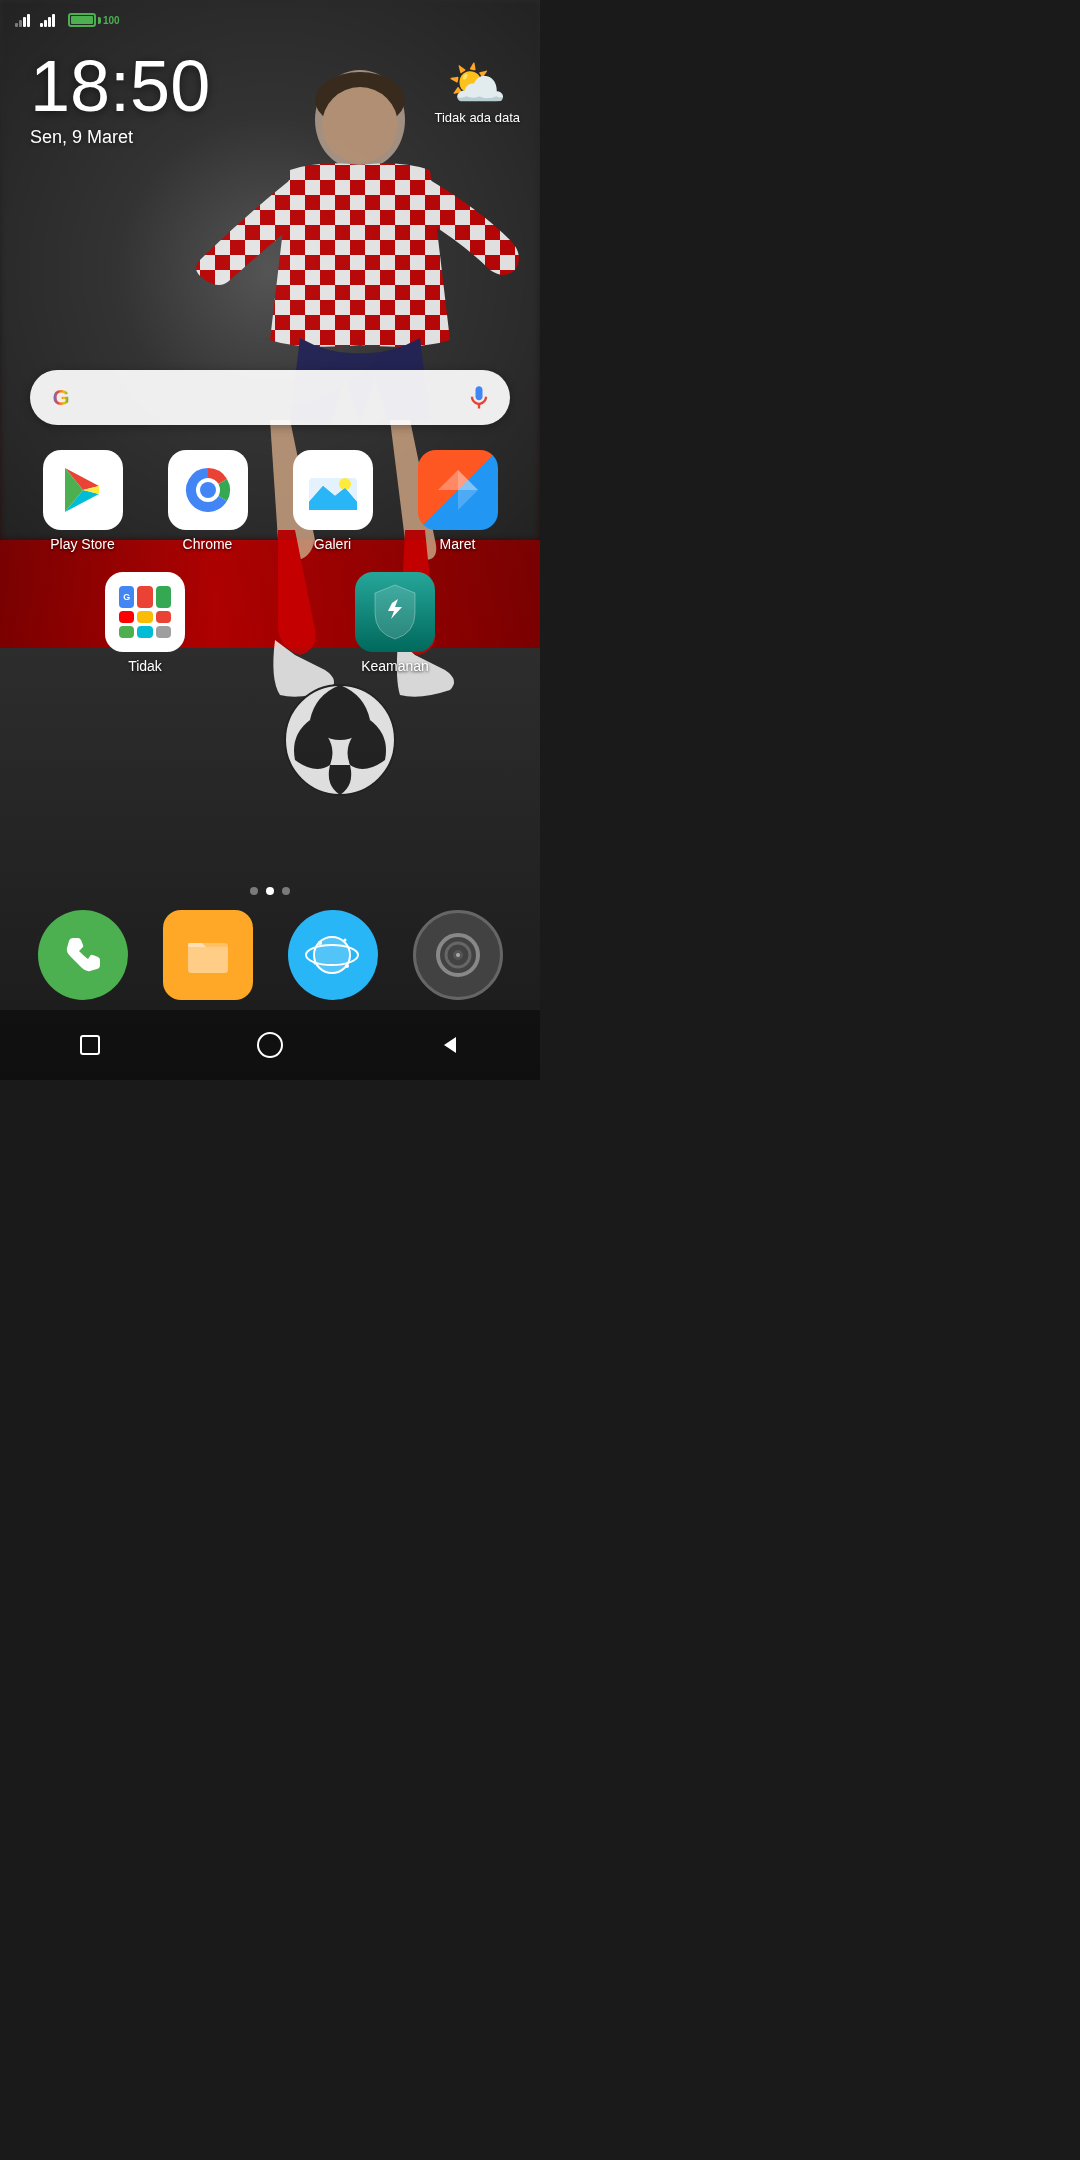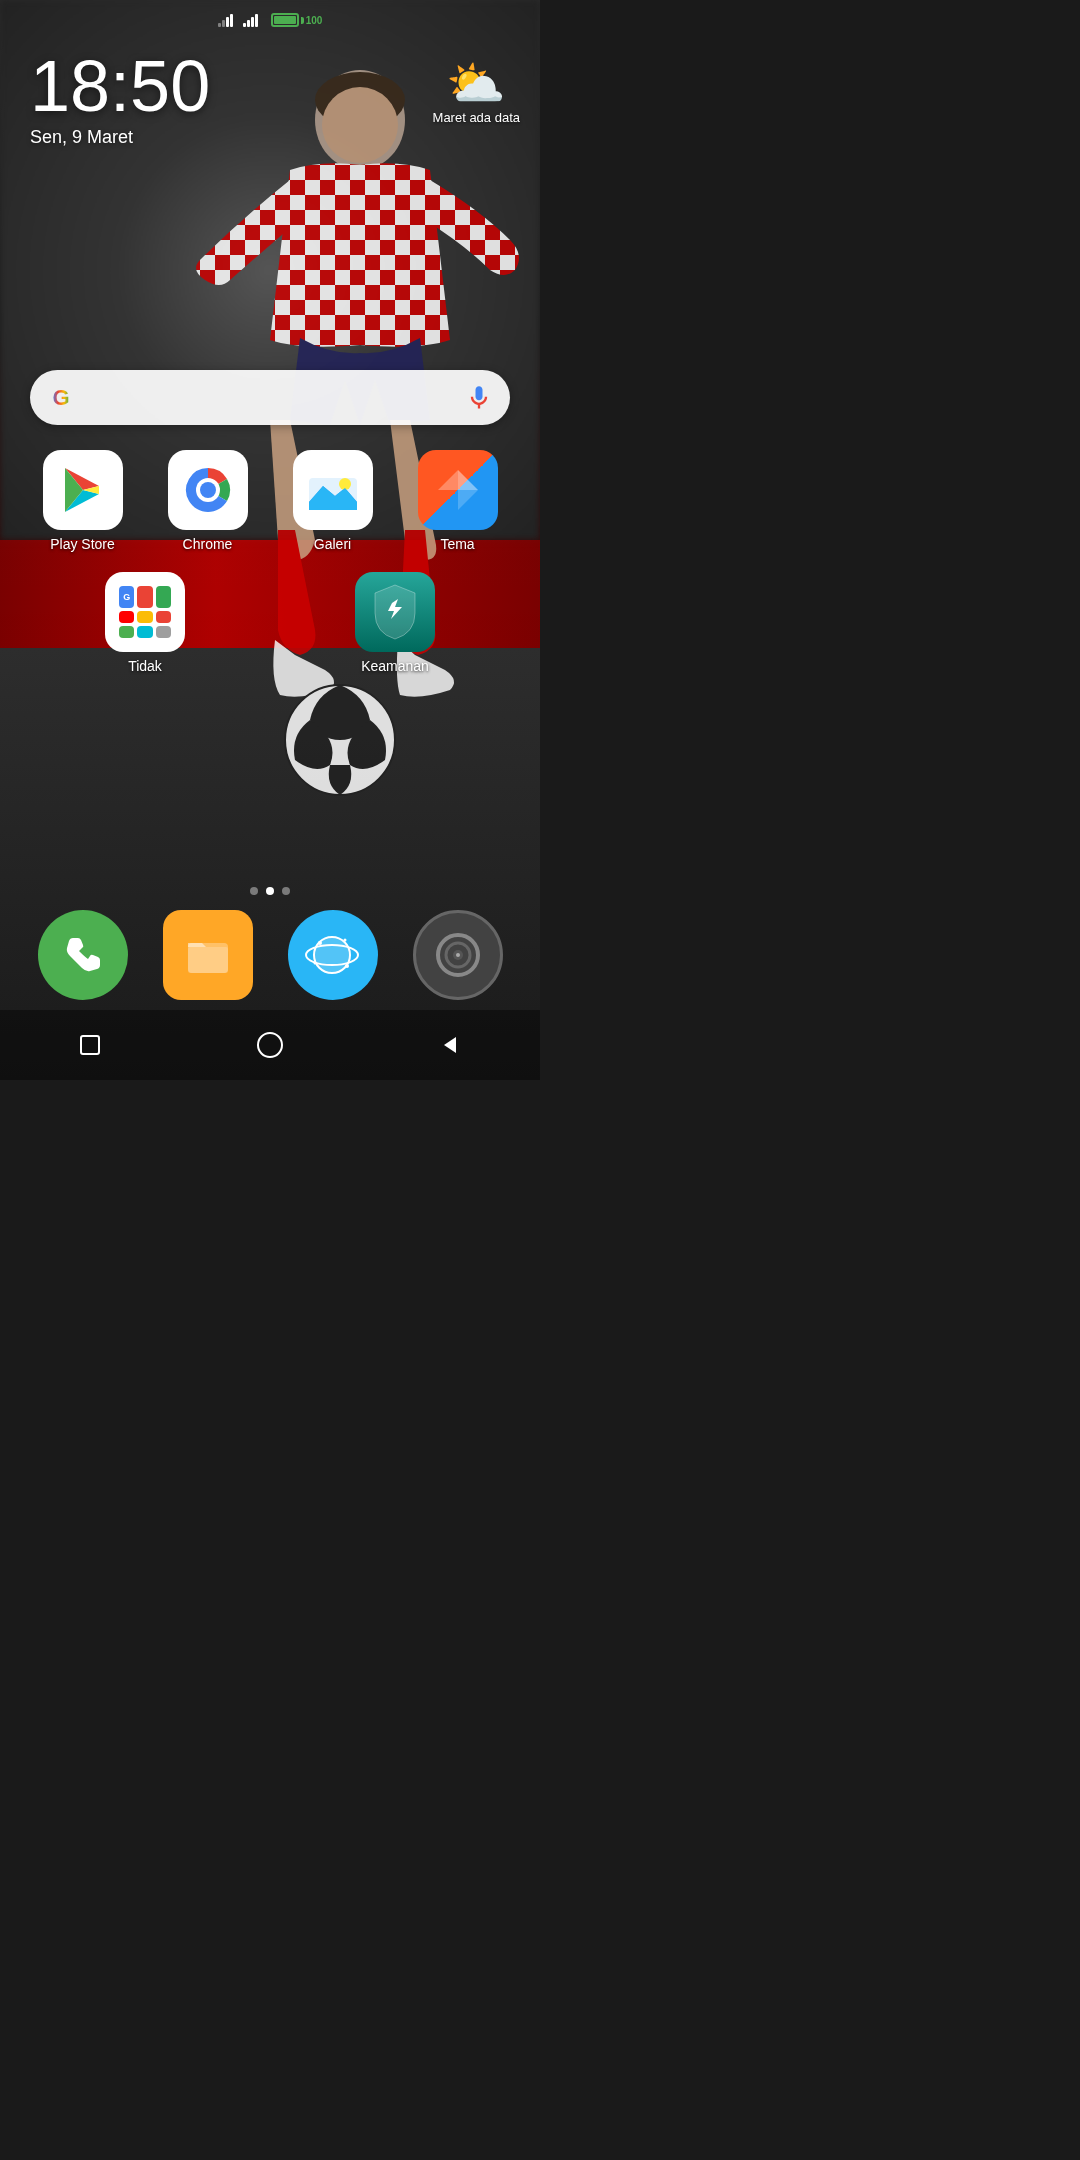--- a/index.html
+++ b/index.html
@@ -48,21 +48,21 @@
       opacity: 0.8;
     }
 
     
     .status-bar {
       position: absolute;
       top: 0; left: 0; right: 0;
       height: 40px;
       display: flex;
       align-items: center;
-      justify-content: center;
+      justify-content: flex-start;
       padding: 0 15px;
       z-index: 100;
     }
 
     .status-icons {
       display: flex;
       align-items: center;
       gap: 5px;
     }
 
@@ -434,21 +434,21 @@
   </div>
 </div>
 
 <div class="clock-area">
   <div class="clock-time">18:50</div>
   <div class="clock-date">Sen, 9 Maret</div>
 </div>
 
 <div class="weather-area">
   <div class="weather-icon">⛅</div>
-  <div class="weather-text">Maret ada data</div>
+  <div class="weather-text">Tidak ada data</div>
 </div>
 
 <div class="search-bar">
   <div class="google-g">
     <span class="google-logo-text">G</span>
   </div>
   <div class="search-input-area"></div>
   <div class="mic-icon">
     <svg class="mic-svg" viewBox="0 0 24 24">
       <path d="M12 14c1.66 0 3-1.34 3-3V5c0-1.66-1.34-3-3-3S9 3.34 9 5v6c0 1.66 1.34 3 3 3z" fill="#4285F4"></path>
@@ -509,21 +509,21 @@
 
     <div class="app-item">
       <div class="app-icon-wrapper" style="background:linear-gradient(135deg,#ff5722 50%,#2196F3 50%);">
         <svg width="50" height="50" viewBox="0 0 50 50">
 
           <polygon points="25,5 45,25 25,45 5,25" fill="none"></polygon>
           <polygon points="25,5 45,25 25,25 5,25" fill="rgba(255,255,255,0.3)"></polygon>
           <polygon points="25,5 45,25 25,45" fill="rgba(255,255,255,0.2)"></polygon>
         </svg>
       </div>
-      <span class="app-label">Tema</span>
+      <span class="app-label">Maret</span>
     </div>
 
   </div>
 
   <div class="app-row">
 
     <div class="app-item">
       <div class="app-icon-wrapper" style="background:white;padding:6px;">
         <div style="display:grid;grid-template-columns:1fr 1fr 1fr;gap:3px;width:68px;height:68px;padding:8px;background:white;border-radius:14px;">
 

